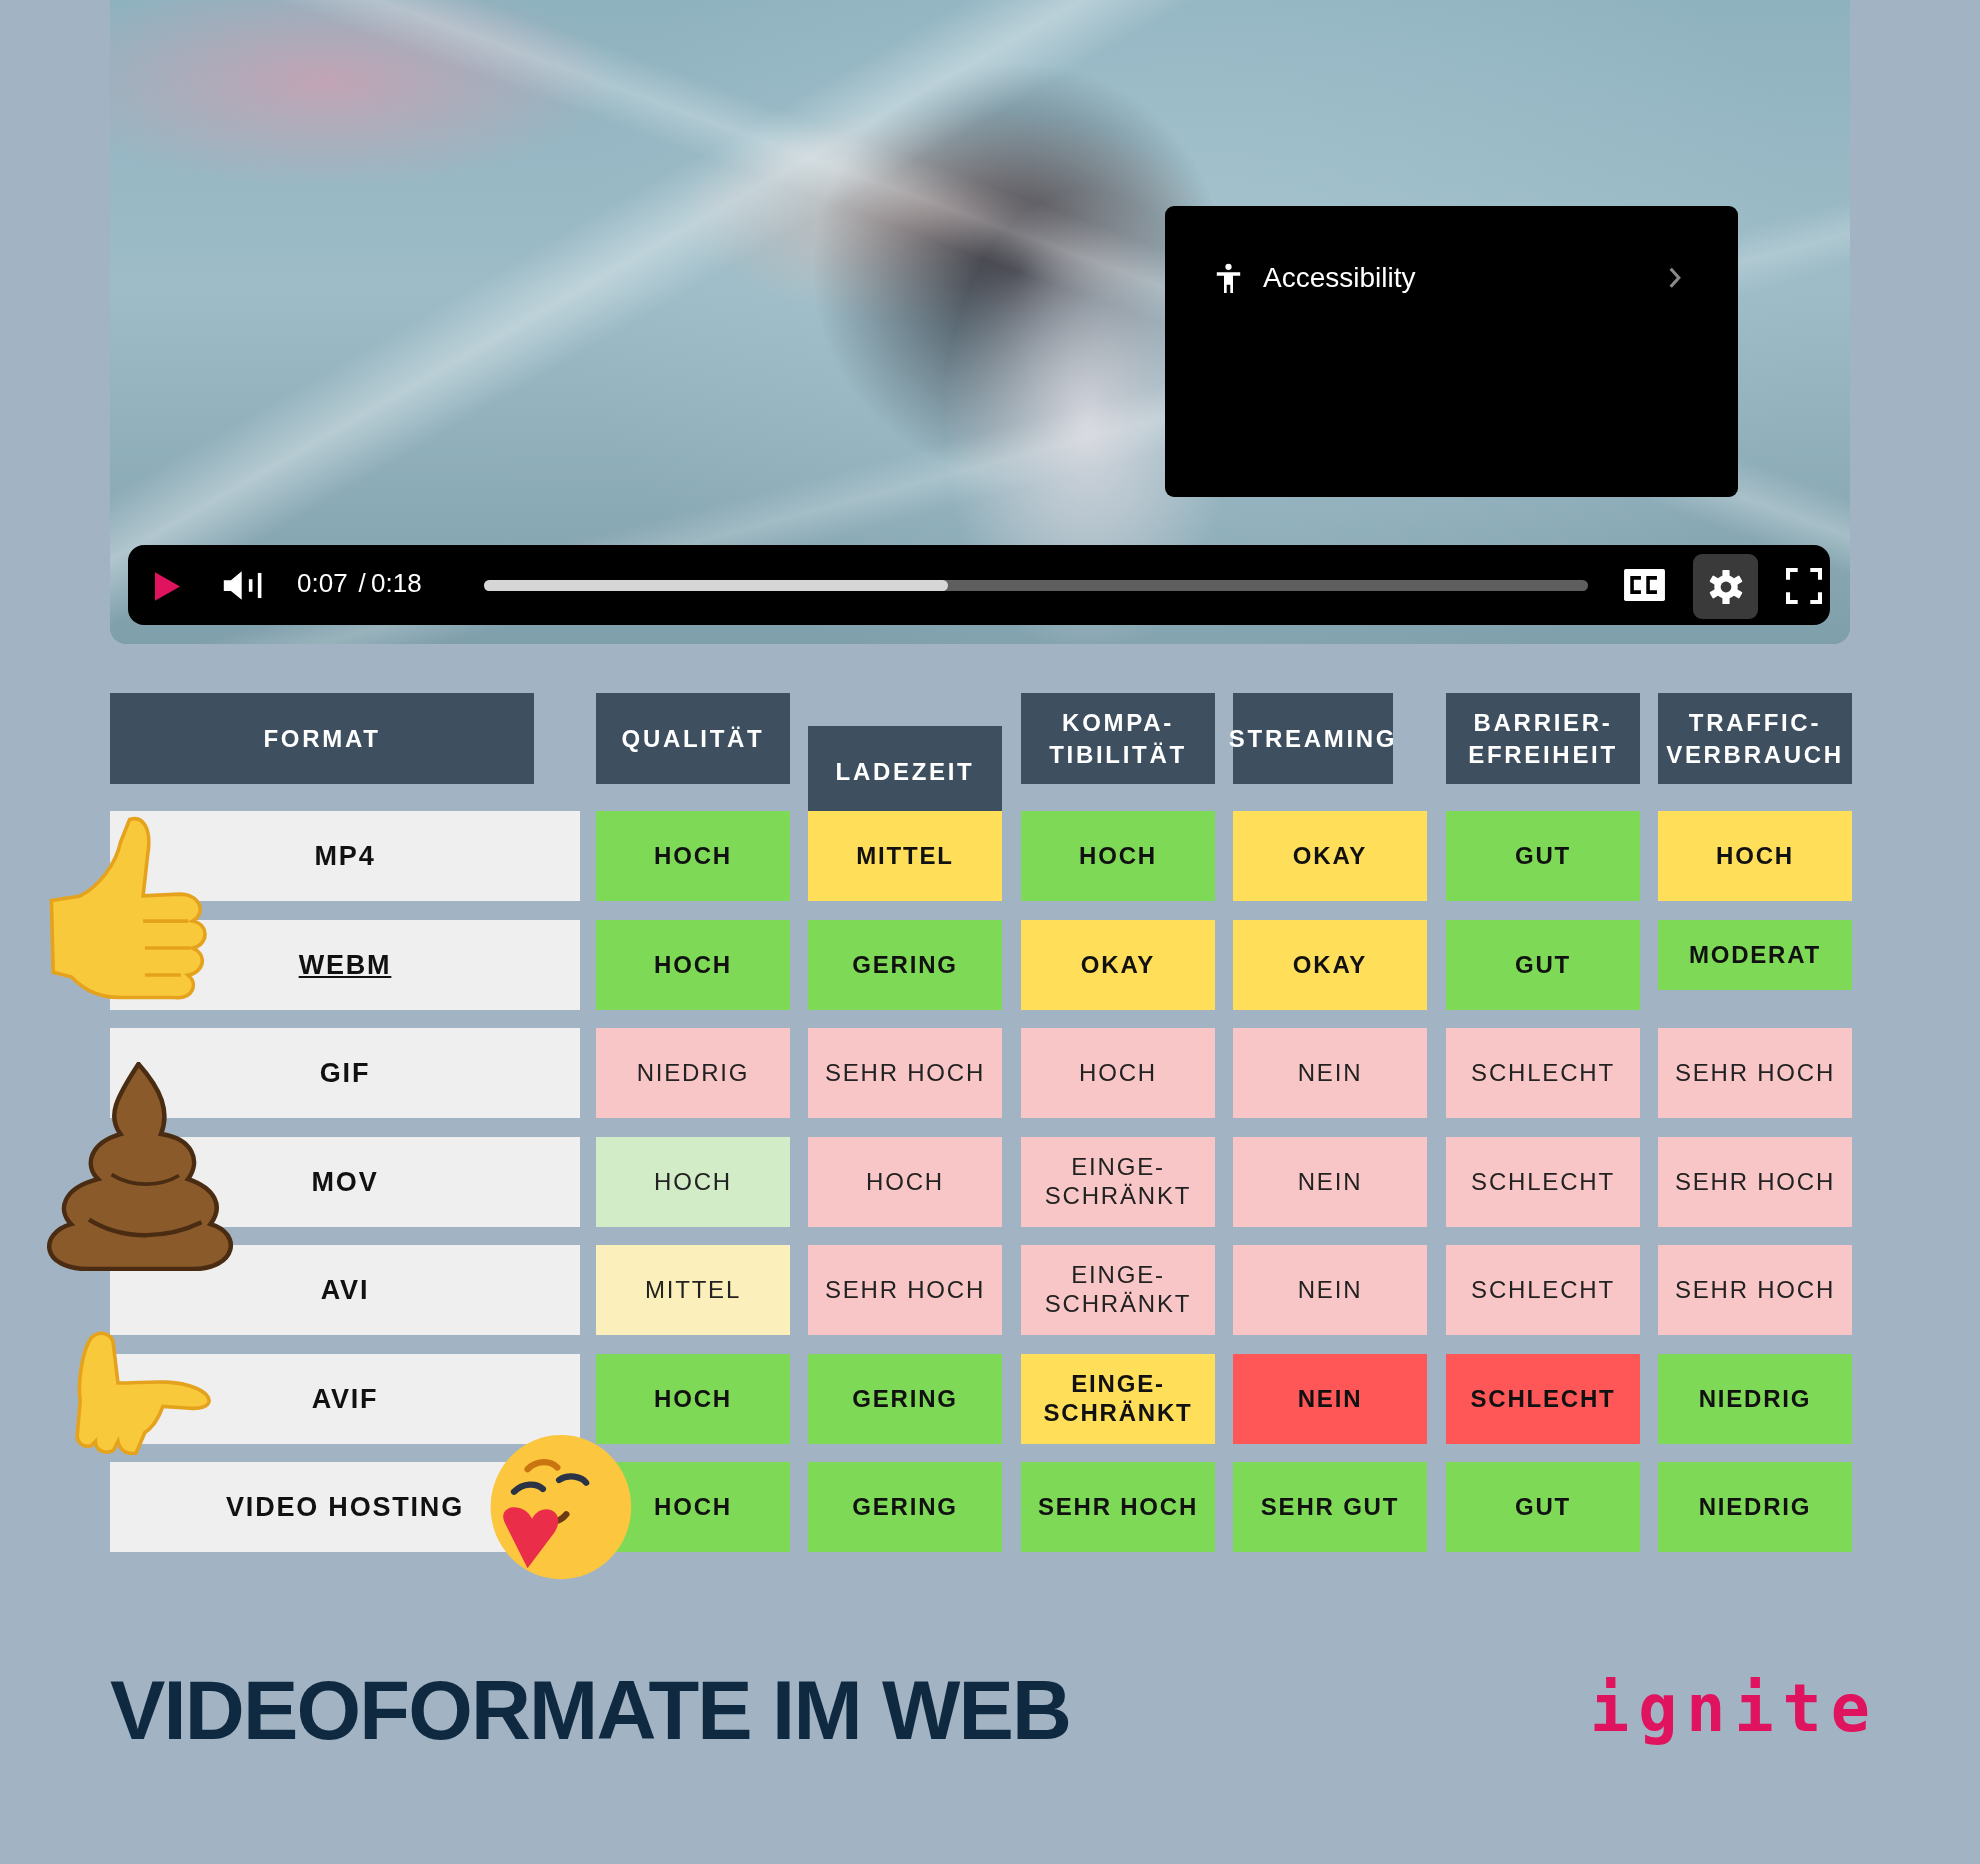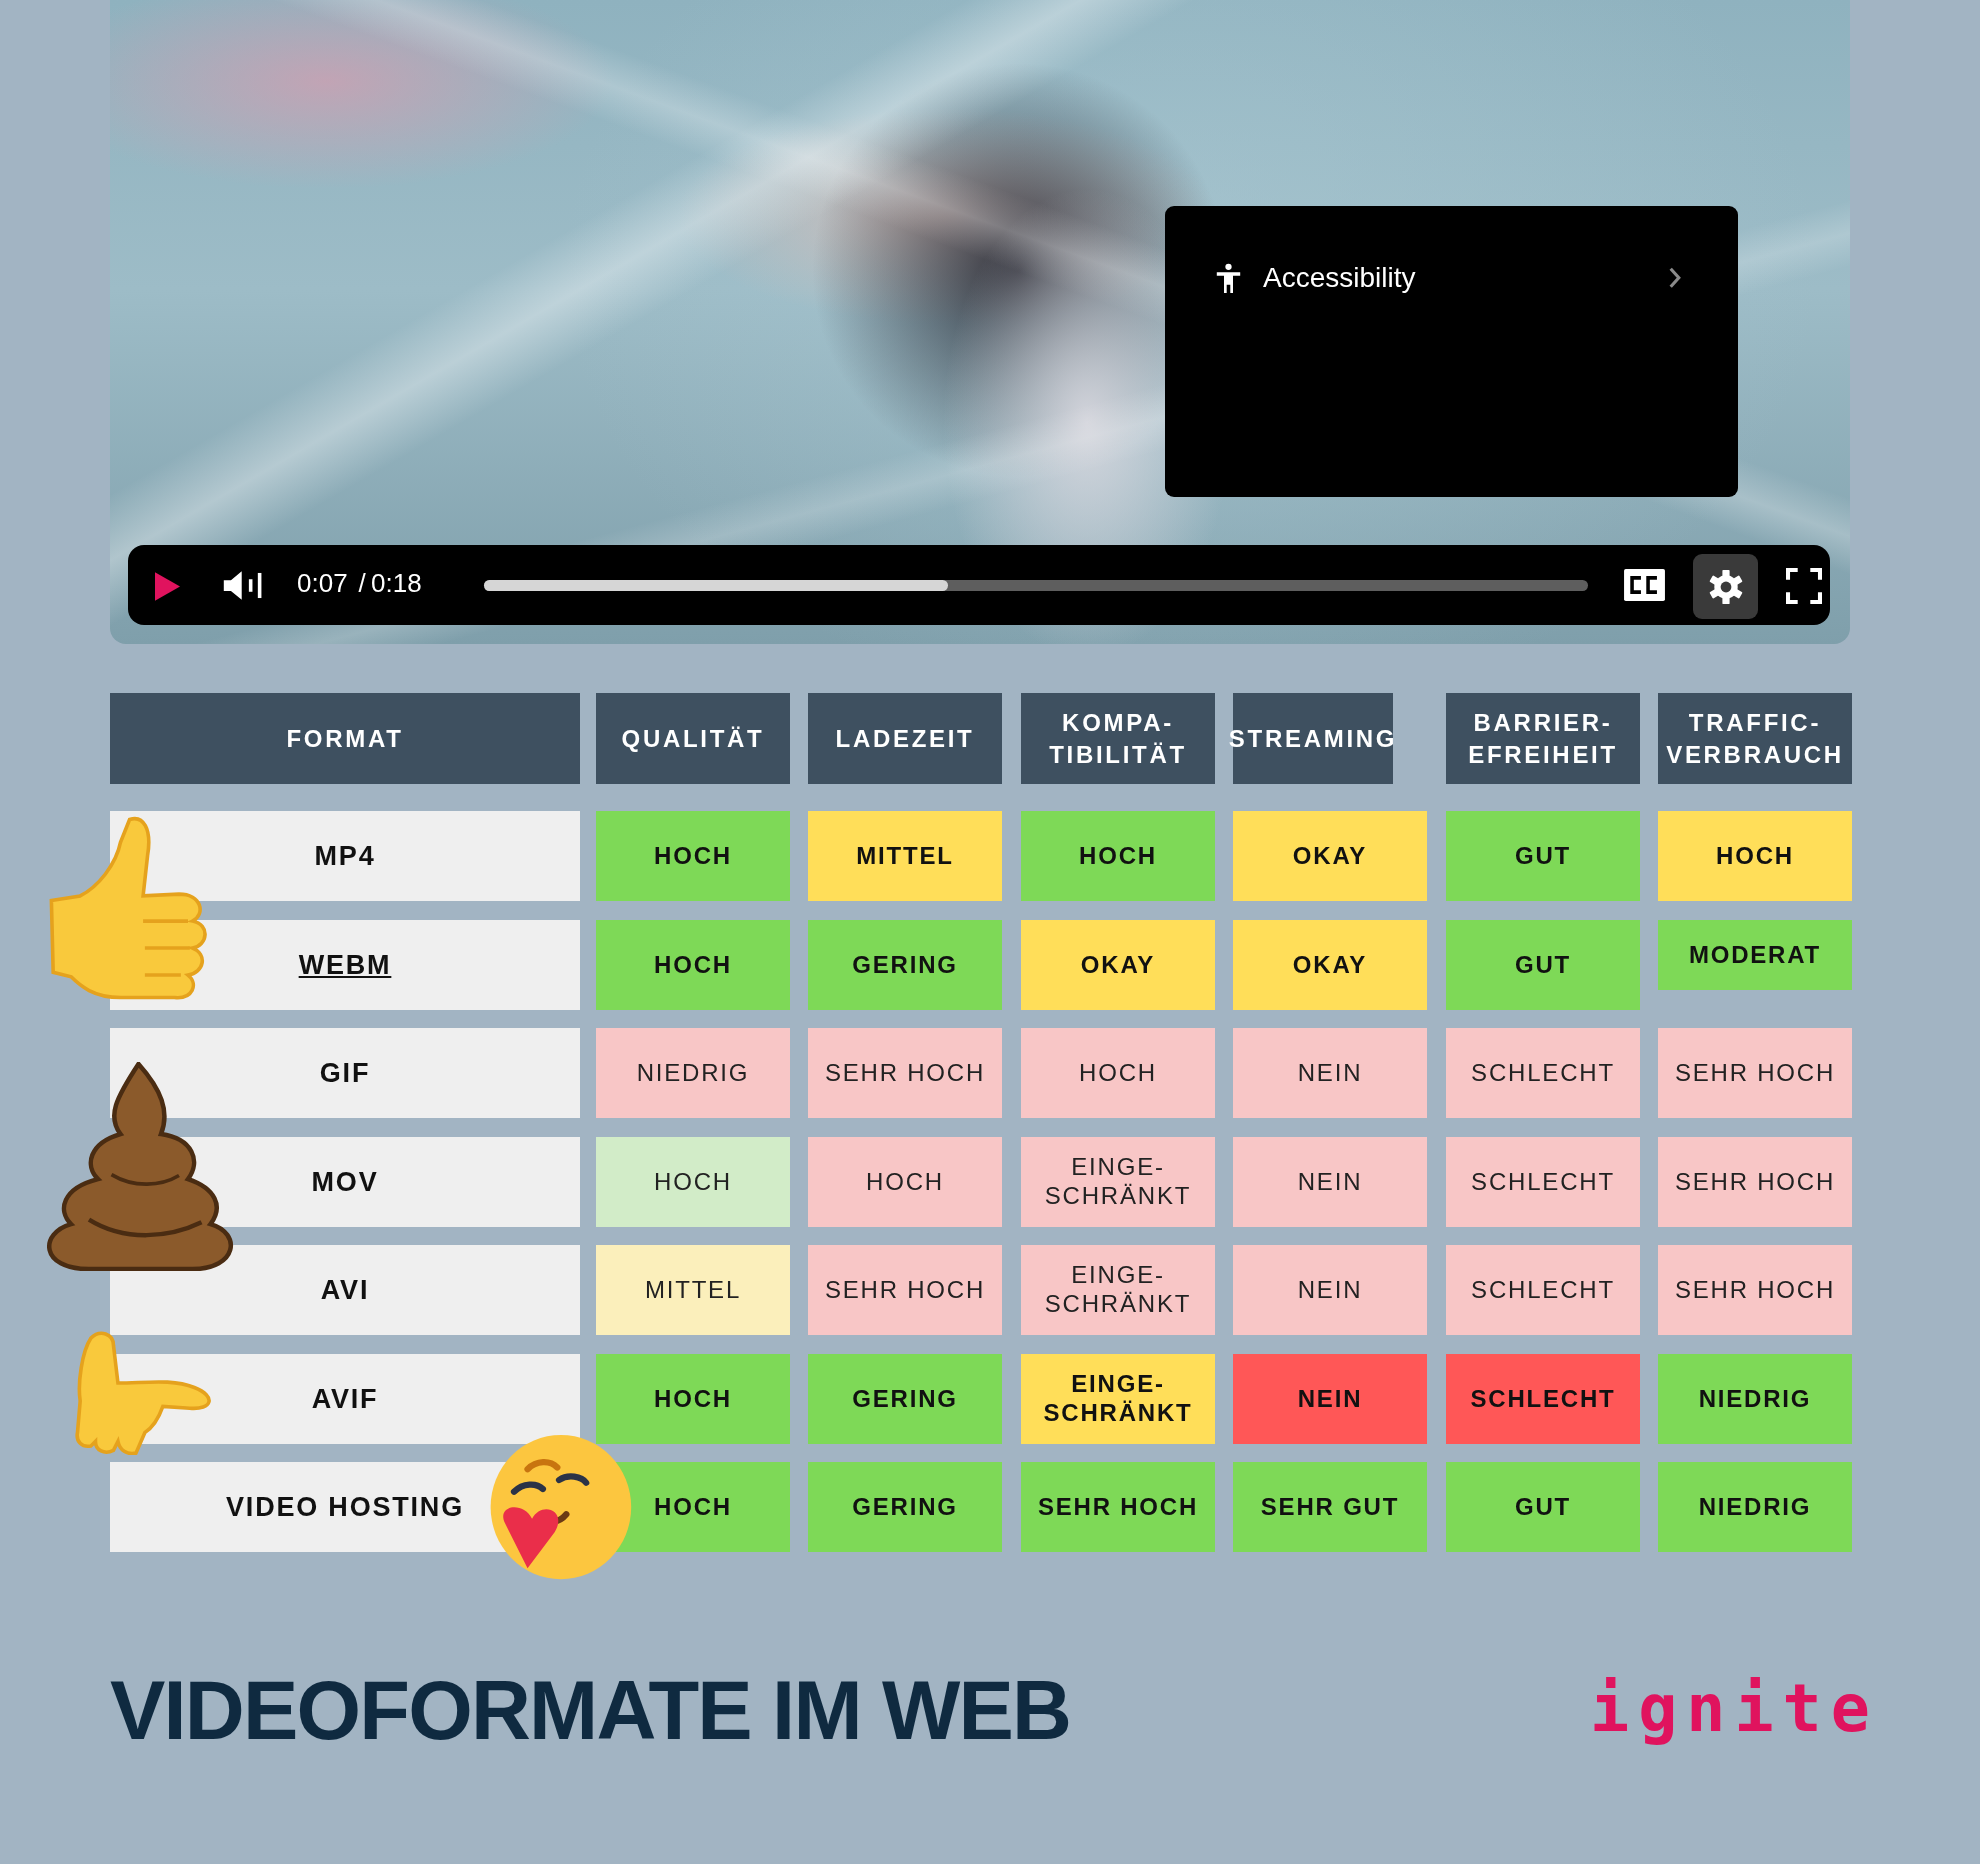--- a/index.html
+++ b/index.html
@@ -147,23 +147,23 @@
         <circle cx="20" cy="20" r="6" fill="#3a3a3a"></circle>
       </svg>
     </div>
     <svg class="ctl-full" viewBox="0 0 40 40">
         <path d="M2 13 V2 H13 M27 2 H38 V13 M38 27 V38 H27 M13 38 H2 V27" fill="none" stroke="#fff" stroke-width="5"></path>
       </svg>
   </div>
 </div>
 
 <div id="table">
-    <div class="cell hdr" style="left: 110px; top: 693px; width: 470px; height: 91px; white-space: pre-line;">FORMAT</div>
+    <div class="cell hdr" style="left: 110px; top: 693px; width: 424px; height: 91px; white-space: pre-line;">FORMAT</div>
     <div class="cell hdr" style="left: 596px; top: 693px; width: 194px; height: 91px; white-space: pre-line;">QUALITÄT</div>
-    <div class="cell hdr" style="left: 808px; top: 693px; width: 194px; height: 91px; white-space: pre-line; text-align: center;">LADEZEIT</div>
+    <div class="cell hdr" style="left: 808px; top: 726px; width: 194px; height: 91px; white-space: pre-line; text-align: center;">LADEZEIT</div>
     <div class="cell hdr" style="left: 1021px; top: 693px; width: 194px; height: 91px; white-space: pre-line;">KOMPA-
 TIBILITÄT</div>
     <div class="cell hdr" style="left: 1233px; top: 693px; width: 160px; height: 91px; white-space: pre-line;">STREAMING</div>
     <div class="cell hdr" style="left: 1446px; top: 693px; width: 194px; height: 91px; white-space: pre-line;">BARRIER-
 EFREIHEIT</div>
     <div class="cell hdr" style="left: 1658px; top: 693px; width: 194px; height: 91px; white-space: pre-line;">TRAFFIC-
 VERBRAUCH</div>
     <div class="cell fmt" style="left: 110px; top: 811px; width: 470px; height: 90px;">MP4</div>
     <div class="cell b" style="left: 596px; top: 811px; width: 194px; height: 90px; white-space: pre-line; background: rgb(126, 217, 87);">HOCH</div>
     <div class="cell b" style="left: 808px; top: 811px; width: 194px; height: 90px; white-space: pre-line; background: rgb(255, 222, 89);">MITTEL</div>

